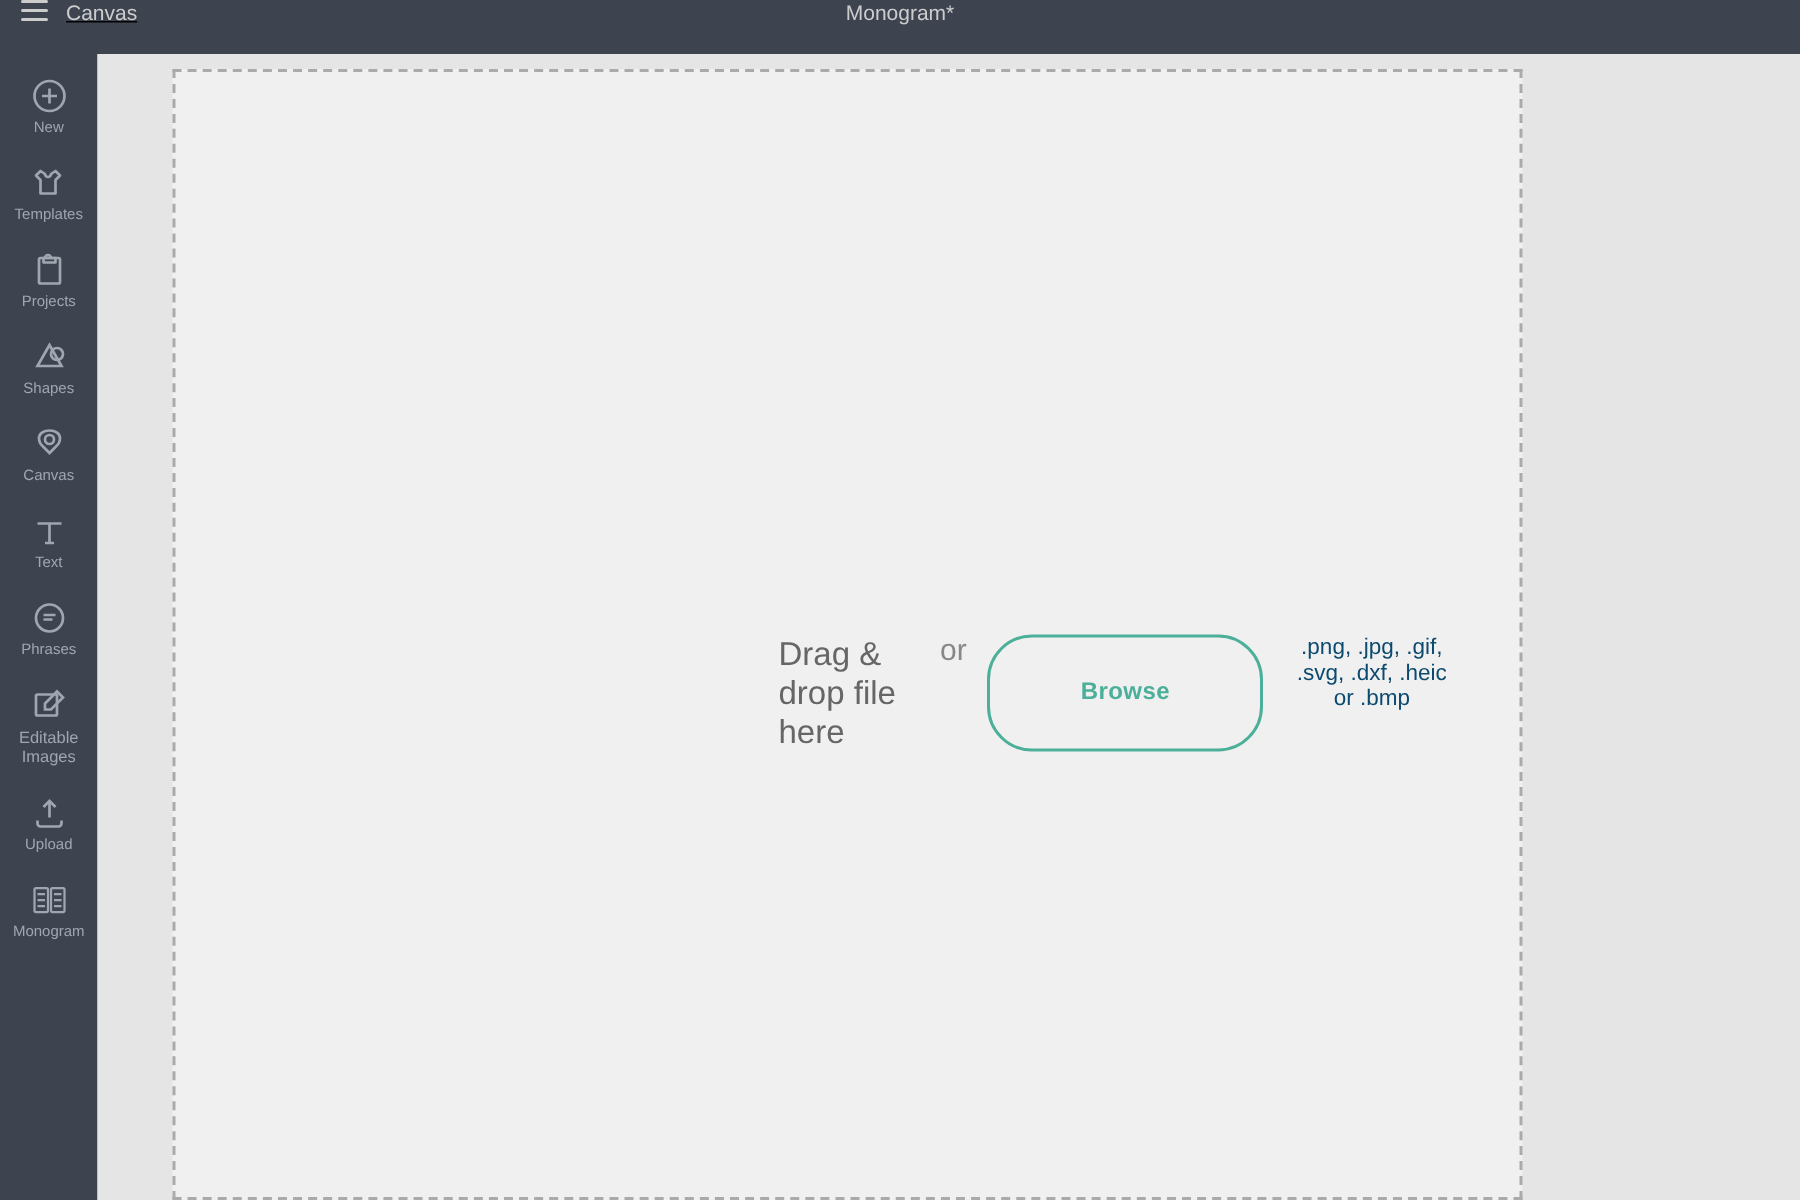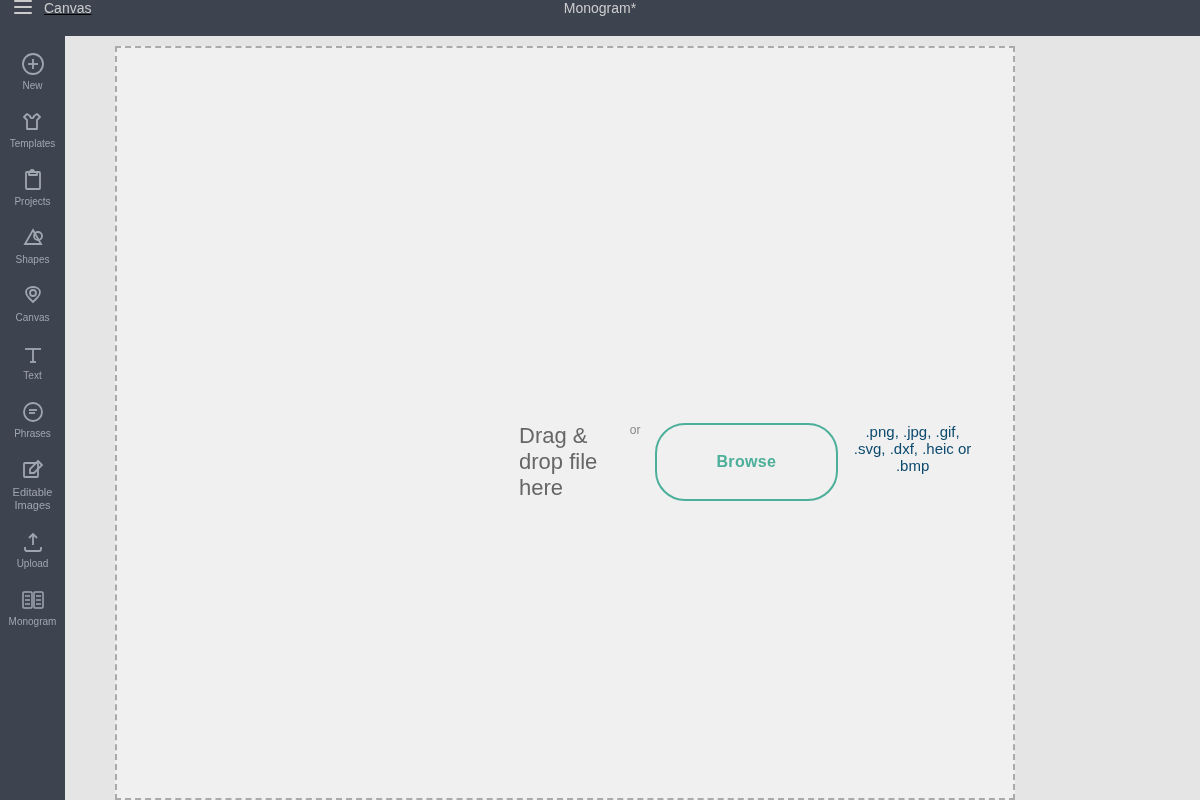--- a/index.html
+++ b/index.html
@@ -121,21 +121,21 @@
       margin-top: 44px;
     }
 
     .drop-zone-text {
       font-size: 22px;
       color: #666;
       font-weight: 400;
     }
 
     .drop-zone-or {
-      font-size: 12px;
+      font-size: 20px;
       color: #888;
     }
 
     .browse-button {
       border: 2px solid #4caf9a;
       background: transparent;
       color: #4caf9a;
       padding: 10px 60px;
       border-radius: 30px;
       font-size: 16px;

